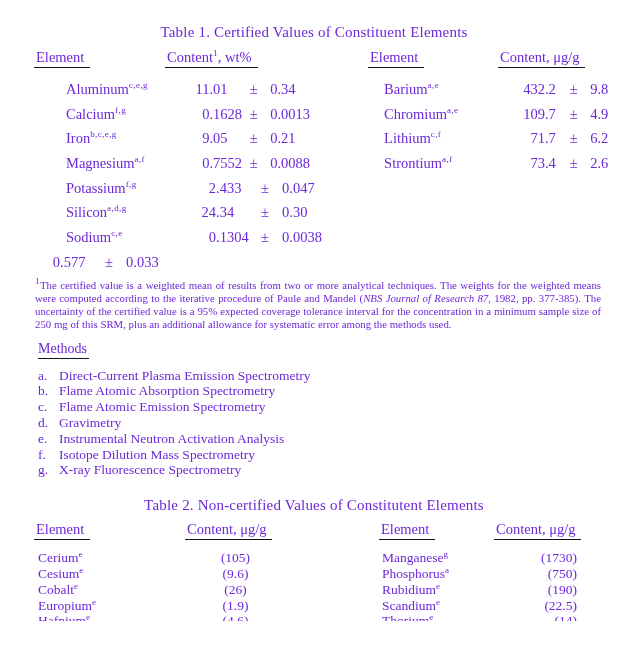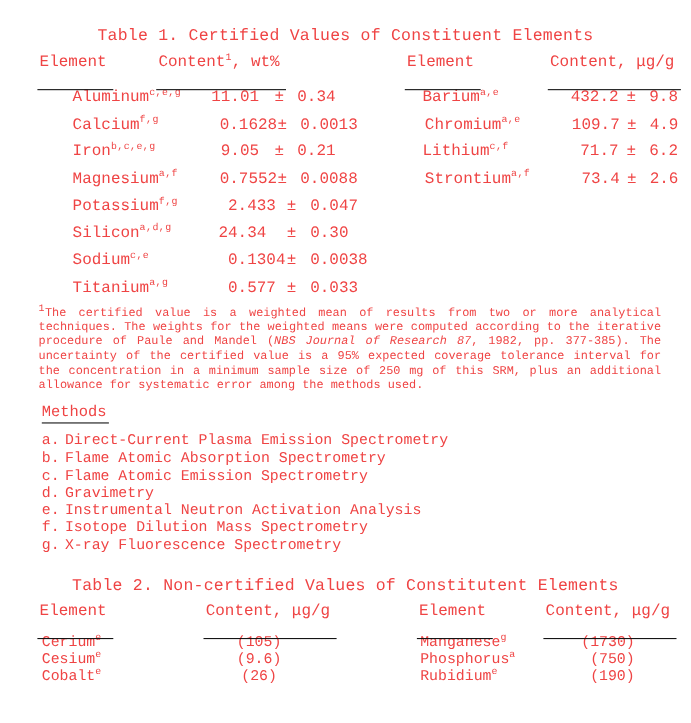--- a/index.html
+++ b/index.html
@@ -1,22 +1,22 @@
 <!DOCTYPE html>
 <html><head>
 <meta charset="utf-8">
 <style>
   * { margin:0; padding:0; box-sizing:border-box; }
   html,body { background:#ffffff; }
   .page {
     position:relative;
     width:628px; height:621px;
     background:#ffffff;
-    color:#ef4444;
-    font-family:Liberation Mono, monospace;
+    color:#6d28d9;
+    font-family:Liberation Serif, serif;
     overflow:hidden;
     white-space:nowrap;
   }
   .tbl-title {
     text-align:center;
     font-size:15px;
     letter-spacing:0.2px;
   }
   .t1-title { padding-top:24px; }
   sup {
@@ -25,26 +25,26 @@
     vertical-align:super;
     letter-spacing:0.4px;
   }
   
   .hdr-row { position:relative; height:22px; }
   .uh {
     position:absolute; top:0;
     display:inline-block;
     font-size:14.5px;
     border-bottom:1.5px solid #151515;
-    padding:0 6px 16px 2px;
+    padding:0 6px 1px 2px;
   }
   
   .t1-hdr { margin-top:8px; }
   .h-el1 { left:34px; }
-  .h-cwt { left:142px; }
+  .h-cwt { left:165px; }
   .h-el2 { left:368px; }
   .h-cug1 { left:498px; }
   
   .t1-rows { margin-top:6px; }
   .t1-row { display:flex; height:24.7px; line-height:24.7px; font-size:14.5px;padding-left:28px; }
   .c-el-l  { margin-left:38px; width:118px; }
   .c-val-l { width:70px; }
   .c-pm-l  { width:22px; text-align:center; }
   .c-unc-l { width:80px; padding-left:6px; }
   .c-el-r  { margin-left:44px; width:128px; }
@@ -156,21 +156,20 @@
       <span class="c-pm-l">±</span>
       <span class="c-unc-l">0.30</span>
     </div>
     <div class="t1-row">
       <span class="c-el-l"><span>Sodium</span><sup>c,e</sup></span>
       <span class="c-val-l dec"><span class="ip">0</span><span class="fr">.1304</span></span>
       <span class="c-pm-l">±</span>
       <span class="c-unc-l">0.0038</span>
     </div>
     <div class="t1-row">
-      <span class="c-el-l"><span>Titanium</span><sup>a,g</sup></span>
       <span class="c-val-l dec"><span class="ip">0</span><span class="fr">.577</span></span>
       <span class="c-pm-l">±</span>
       <span class="c-unc-l">0.033</span>
     </div>
   </div>
 
   <div class="footnote"><sup>1</sup><span>The certified value is a weighted mean of results from two or more analytical techniques. The weights for the weighted means were computed according to the iterative procedure of Paule and Mandel (</span><i>NBS Journal of Research 87</i><span>, 1982, pp. 377-385). The uncertainty of the certified value is a 95% expected coverage tolerance interval for the concentration in a minimum sample size of 250 mg of this SRM, plus an additional allowance for systematic error among the methods used.</span></div>
 
   <div class="methods">
     <span class="methods-heading">Methods</span>
@@ -230,20 +229,21 @@
     </div>
     <div class="t2-row">
       <span class="d-el-l"><span>Cobalt</span><sup>e</sup></span>
       <span class="d-val-l">(26)</span>
       <span class="d-el-r"><span>Rubidium</span><sup>e</sup></span>
       <span class="d-val-r">(190)</span>
     </div>
     <div class="t2-row">
       <span class="d-el-l"><span>Europium</span><sup>e</sup></span>
       <span class="d-val-l">(1.9)</span>
+      <span class="d-el-r"><span>Scandium</span><sup>e</sup></span>
       <span class="d-val-r">(22.5)</span>
     </div>
     <div class="t2-row">
       <span class="d-el-l"><span>Hafnium</span><sup>e</sup></span>
       <span class="d-val-l">(4.6)</span>
       <span class="d-el-r"><span>Thorium</span><sup>e</sup></span>
       <span class="d-val-r">(14)</span>
     </div>
   </div>
 

